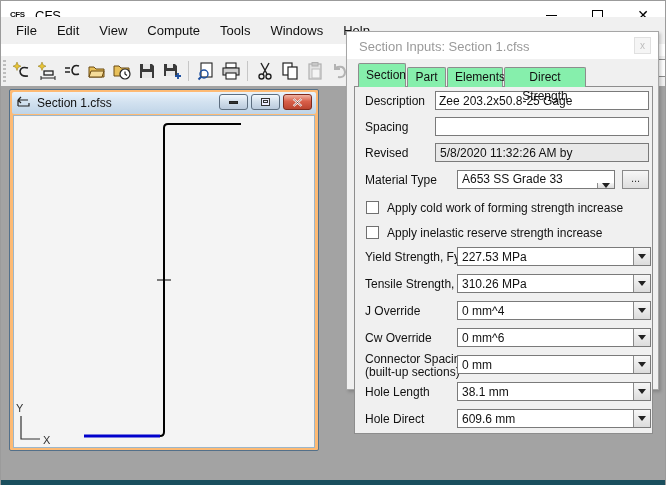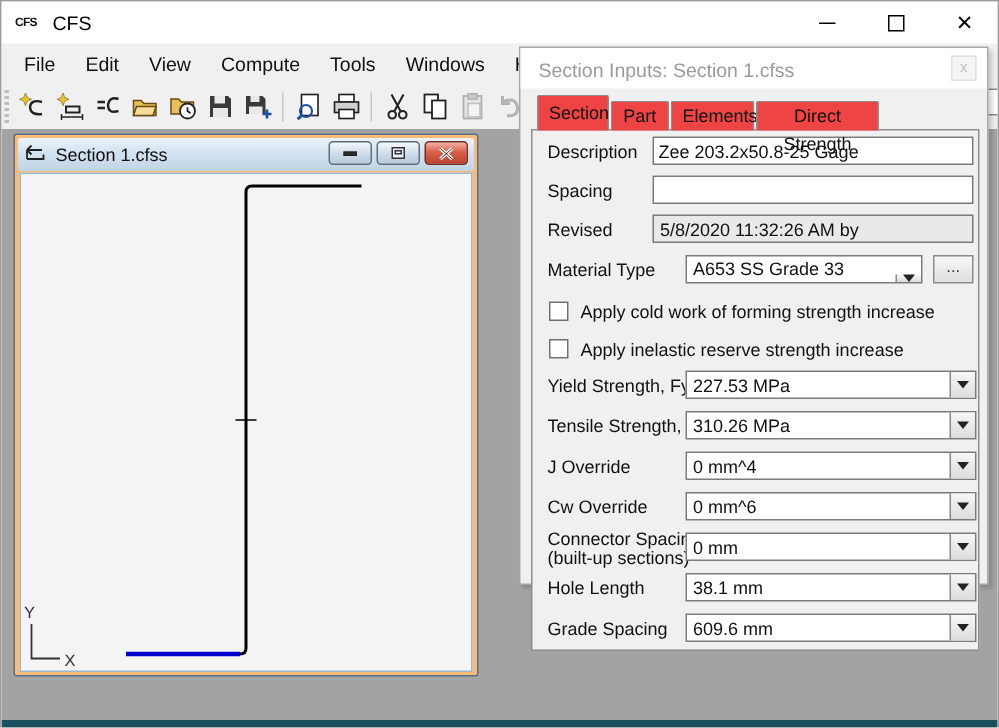--- a/index.html
+++ b/index.html
@@ -13,21 +13,21 @@
   .app-logo { left:9px; top:6px; width:18px; height:16px; font-size:8px; font-weight:bold;
               letter-spacing:-0.5px; color:#111; line-height:16px; }
   .app-title { left:34px; top:7px; font-size:13px; color:#000; }
   .capbtn { top:0; width:46px; height:28px; display:flex; align-items:center; justify-content:center; }
   .cap-min  { left:527px; } .cap-max { left:573px; } .cap-close { left:619px; }
   .cap-min span { display:block; width:11px; height:0; border-top:1px solid #000; }
   .cap-max span { display:block; width:11px; height:11px; border:1px solid #000; }
   .cap-close span { font-size:14px; color:#000; line-height:14px; }
 
   
-  .menubar { left:0; top:28px; width:100%; height:27px; background:#f0f0f0; display:flex;
+  .menubar { left:0; top:16px; width:100%; height:27px; background:#f0f0f0; display:flex;
              align-items:center; padding-left:5px; }
   .menu-item { padding:0 10px; font-size:13px; color:#111; height:100%; line-height:27px; }
 
   
   .toolbar { left:0; top:55px; width:100%; height:30px; background:#f0f0f0; display:flex; align-items:center; }
   .grip { width:5px; height:22px; margin:0 3px 0 2px;
           background:repeating-linear-gradient(to bottom,#bdbdbd 0 2px,#f0f0f0 2px 4px); width:3px; }
   .tbtn { width:23px; height:23px; margin:0 1px; display:flex; align-items:center; justify-content:center; }
   .tsep { width:1px; height:20px; background:#c6c6c6; margin:0 4px; }
   .tbtn svg { display:block; }
@@ -55,21 +55,21 @@
                    border:1px solid #9cb6ca; }
 
   
   .dialog { left:345px; top:30px; width:313px; height:359px; background:#f0f0f0;
             border:1px solid #a6a6a6; box-shadow:2px 2px 3px rgba(0,0,0,0.18); }
   .dlg-titlebar { left:0; top:0; width:100%; height:27px; background:#ffffff; }
   .dlg-title { left:12px; top:7px; font-size:13px; color:#9a9a9a; }
   .dlg-close { right:7px; top:5px; width:17px; height:17px; background:#f5f5f5; border:1px solid #e0e0e0;
                display:flex; align-items:center; justify-content:center; font-size:10px; color:#bdbdbd; }
   .tabpage { left:7px; top:54px; width:299px; height:348px; border:1px solid #8d8d8d; background:#f0f0f0; }
-  .tab { top:35px; height:20px; background:#ef4444; border:1px solid #8d8d8d; border-bottom:none;
+  .tab { top:35px; height:20px; background:#86efac; border:1px solid #8d8d8d; border-bottom:none;
          border-radius:2px 2px 0 0; font-size:12px; color:#111; line-height:19px; text-align:center;
          padding:0 7px; z-index:2; }
   .tab.active { top:31px; height:24px; z-index:3; line-height:22px; }
   .dlabel { font-size:12px; color:#111; }
   .dinput { border:1px solid #7a7a7a; background:#fff; font-size:12px; padding:0 3px; height:19px;
             font-family:"Liberation Sans", sans-serif; color:#111; }
   .dreadonly { border:1px solid #7a7a7a; background:#e9e9e9; font-size:12px; padding:1px 4px; height:19px;
             line-height:16px; color:#111; }
   .combo { border:1px solid #7a7a7a; background:#fff; height:19px; display:flex; }
   .combo-val { flex:1; font-size:12px; color:#111; padding:1px 4px; line-height:16px; overflow:hidden; white-space:nowrap; }
@@ -342,21 +342,21 @@
     </div>
 
     <span class="abs dlabel" style="left:18px; top:353px;">Hole Length</span>
     <div class="abs combo" style="left:110px; top:350px; width:194px;">
       <span class="combo-val">38.1 mm</span>
       <span class="combo-btn">
           <i></i>
         </span>
     </div>
 
-    <span class="abs dlabel" style="left:18px; top:380px;">Grade Spacing</span>
+    <span class="abs dlabel" style="left:18px; top:380px;">Hole Direct</span>
     <div class="abs combo" style="left:110px; top:377px; width:194px;">
       <span class="combo-val">609.6 mm</span>
       <span class="combo-btn">
           <i></i>
         </span>
     </div>
   </div>
 
   <div class="abs bottom-strip"></div>
 </div>

